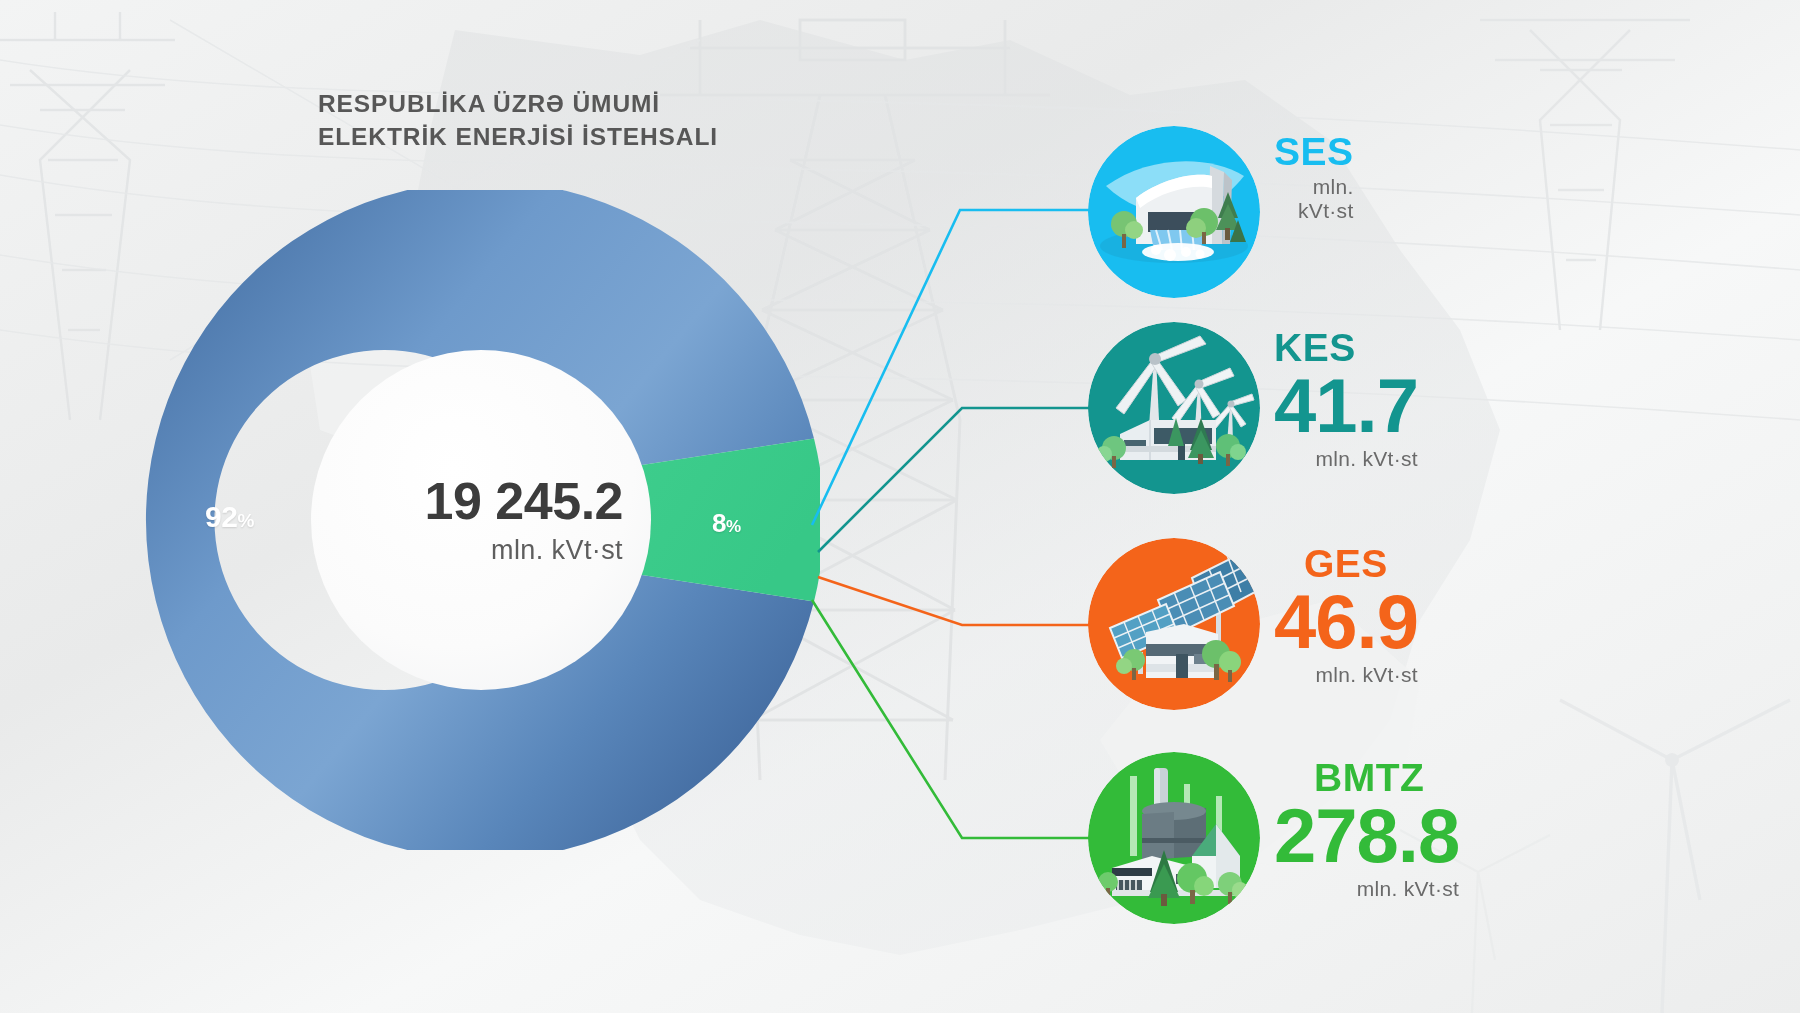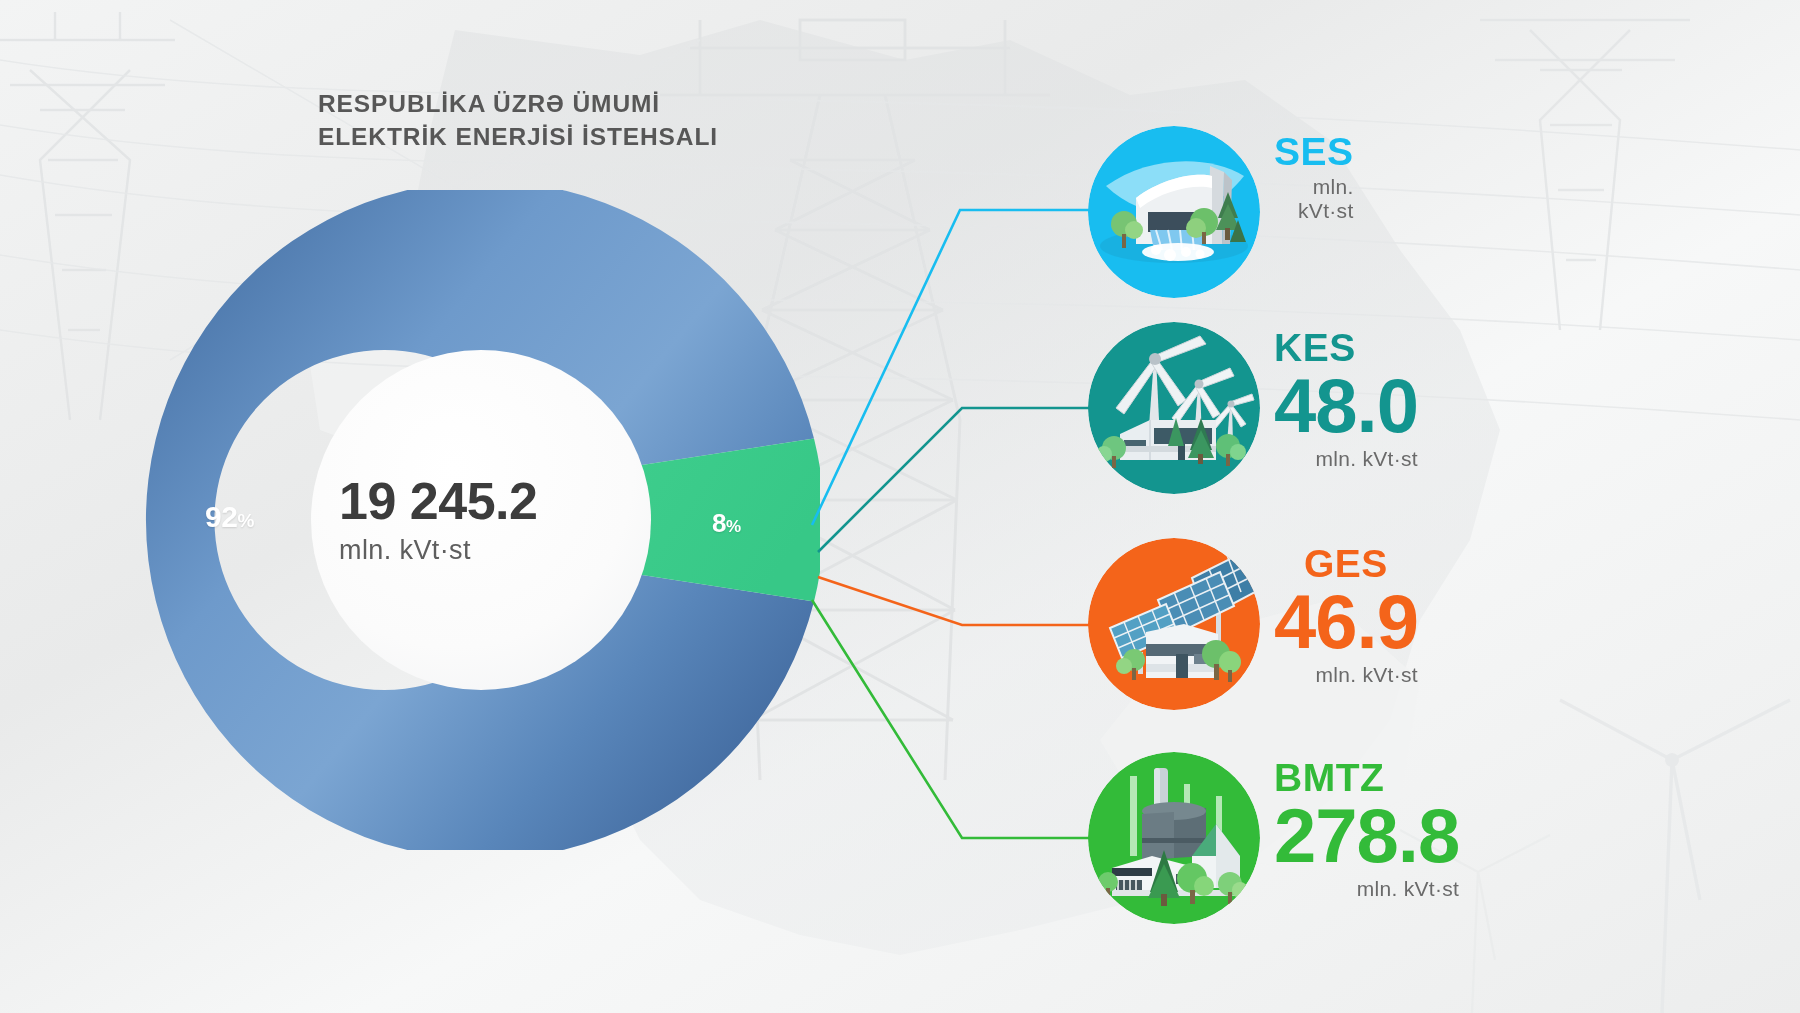--- a/index.html
+++ b/index.html
@@ -35,21 +35,21 @@
     position:absolute;
     left: 142px; top: 190px;
     width: 678px; height: 660px;
   }
   .donut-svg { position:absolute; left:0; top:0; width:678px; height:660px; }
   .donut-center {
     position:absolute;
     left: 197px; top: 215px;
     width: 284px; height: 230px;
     display:flex; flex-direction:column;
-    align-items:flex-start; justify-content:center;
+    align-items:flex-end; justify-content:center;
     text-align:center;
   }
   .center-value {
     font-size: 52px; font-weight: bold;
     color: #3c3c3c; letter-spacing: -0.5px;
     line-height: 1;
   }
   .center-unit {
     margin-top: 8px;
     font-size: 27px; font-weight: 300;
@@ -321,21 +321,21 @@
         <circle cx="150" cy="130" r="8" fill="#7fd48e"></circle>
         <rect x="138" y="132" width="4" height="12" fill="#7a6645"></rect>
         <circle cx="26" cy="126" r="12" fill="#6ec67f"></circle>
         <circle cx="16" cy="132" r="8" fill="#88d692"></circle>
         <rect x="24" y="134" width="4" height="12" fill="#7a6645"></rect>
         <path d="M88 96 L96 124 L80 124 Z" fill="#3b9660"></path>
       </svg>
     </div>
     <div class="entry-text">
       <div class="entry-name" style="color:#13958f;">KES</div>
-      <div class="entry-value" style="color:#13958f;">48.0</div>
+      <div class="entry-value" style="color:#13958f;">41.7</div>
       <div class="entry-unit">mln. kVt·st</div>
     </div>
   </div>
 
   <div class="entry" style="left:1088px; top:538px;">
     <div class="icon-circle">
       <svg viewBox="0 0 172 172">
         <circle cx="86" cy="86" r="86" fill="#f4641a"></circle>
 
         <g>
@@ -419,19 +419,19 @@
         <circle cx="116" cy="134" r="10" fill="#86d67a"></circle>
         <rect x="102" y="138" width="5" height="14" fill="#7a6645"></rect>
         <circle cx="142" cy="132" r="12" fill="#7ed07a"></circle>
         <circle cx="152" cy="138" r="8" fill="#9adb8c"></circle>
         <rect x="140" y="140" width="4" height="12" fill="#7a6645"></rect>
         <circle cx="20" cy="130" r="10" fill="#6ecb6c"></circle>
         <rect x="18" y="136" width="4" height="12" fill="#7a6645"></rect>
       </svg>
     </div>
     <div class="entry-text">
-      <div class="entry-name" style="color:#33bb39;">BMTZ</div>
+      <div class="entry-name" style="color:#33bb39;margin-left:40px;">BMTZ</div>
       <div class="entry-value" style="color:#33bb39;">278.8</div>
       <div class="entry-unit">mln. kVt·st</div>
     </div>
   </div>
 
 </div>
 
 </body></html>

